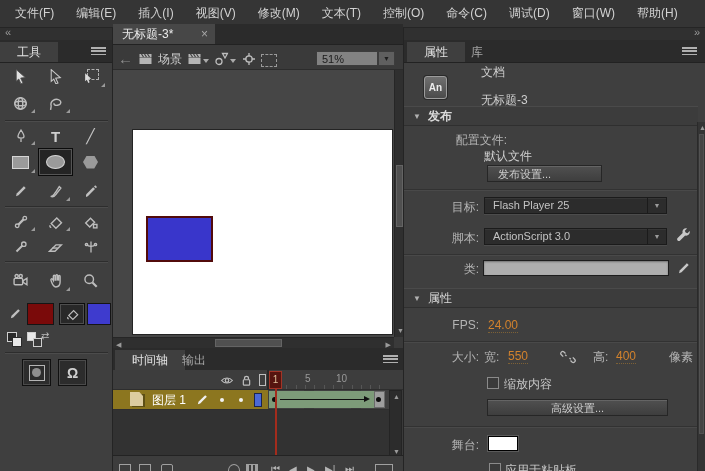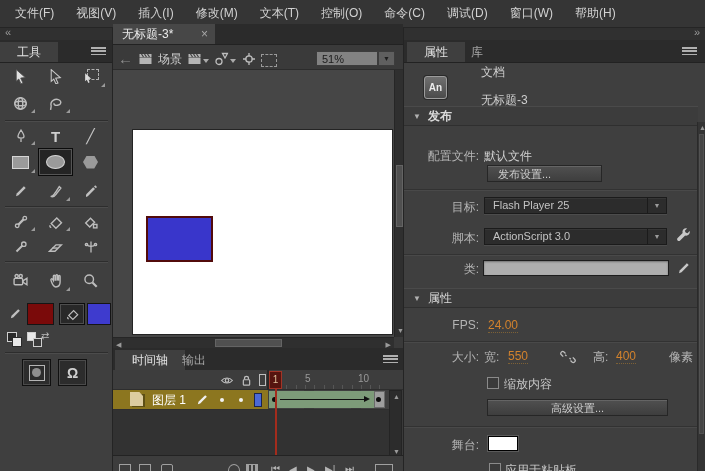--- a/index.html
+++ b/index.html
@@ -184,22 +184,23 @@
       <symbol id="i-chain" viewBox="0 0 18 14">
           <path d="M6.5,3.5 L5,2 C3.2,0.4 0.6,3 2.4,4.8 L4.2,6.6"></path>
           <path d="M11.5,10.5 L13,12 C14.8,13.6 17.4,11 15.6,9.2 L13.8,7.4"></path>
           <path d="M7.5,6 L6.2,4.7 M10.5,8 L11.8,9.3"></path>
         </symbol>
     </defs>
   </svg>
 
   <div class="abs menubar">
     <span class="menu-item">文件(F)</span>
+    <span class="menu-item">编辑(E)</span>
+    <span class="menu-item">插入(I)</span>
     <span class="menu-item">视图(V)</span>
-    <span class="menu-item">插入(I)</span>
     <span class="menu-item">修改(M)</span>
     <span class="menu-item">文本(T)</span>
     <span class="menu-item">控制(O)</span>
     <span class="menu-item">命令(C)</span>
     <span class="menu-item">调试(D)</span>
     <span class="menu-item">窗口(W)</span>
     <span class="menu-item">帮助(H)</span>
   </div>
 
   <div class="abs tools-panel">
@@ -438,21 +439,21 @@
         </g>
       </svg>
     <svg class="abs" width="13" height="13" viewBox="0 0 14 14" style="left:127px;top:4px;">
         <g class="ico">
           <use href="#i-lock"></use>
         </g>
       </svg>
     <span class="abs" style="left:146px;top:4px;width:7px;height:12px;border:1px solid #bdbdbd;box-sizing:border-box;"></span>
 
     <span class="ruler-num" style="left:192px;">5</span>
-    <span class="ruler-num" style="left:245px;">10</span>
+    <span class="ruler-num" style="left:223px;">10</span>
     <span class="tick" style="left:164px;"></span>
       <span class="tick" style="left:173px;"></span>
     <span class="tick" style="left:183px;"></span>
       <span class="tick" style="left:192px;"></span>
     <span class="tick" style="left:201px;"></span>
       <span class="tick" style="left:211px;"></span>
     <span class="tick" style="left:220px;"></span>
       <span class="tick" style="left:229px;"></span>
     <span class="tick" style="left:239px;"></span>
       <span class="tick" style="left:248px;"></span>
@@ -518,21 +519,21 @@
     </div>
 
     <span class="badge" style="left:20px;top:48px;">An</span>
     <span class="abs" style="left:77px;top:36px;color:#cfcfcf;">文档</span>
     <span class="abs" style="left:77px;top:64px;color:#cfcfcf;">无标题-3</span>
     <div class="hdiv" style="top:88px;"></div>
 
     <div class="sec-head" style="top:78px;font-weight:bold;">
       <span class="tri">▼</span><span>发布</span>
     </div>
-    <span class="lbl" style="top:120px;">配置文件:</span>
+    <span class="lbl" style="top:104px;margin-left:28px;">配置文件:</span>
     <span class="abs" style="left:80px;top:120px;color:#d0d0d0;">默认文件</span>
     <button class="btn" style="left:83px;top:137px;width:115px;height:17px;text-align:left;padding-left:10px;">发布设置...</button>
     <div class="hdiv" style="top:161px;"></div>
 
     <span class="lbl" style="top:171px;">目标:</span>
     <div class="dd" style="left:80px;top:169px;width:183px;">
       <span>Flash Player 25</span>
       <span class="arr">▼</span>
     </div>
     <span class="lbl" style="top:202px;">脚本:</span>

